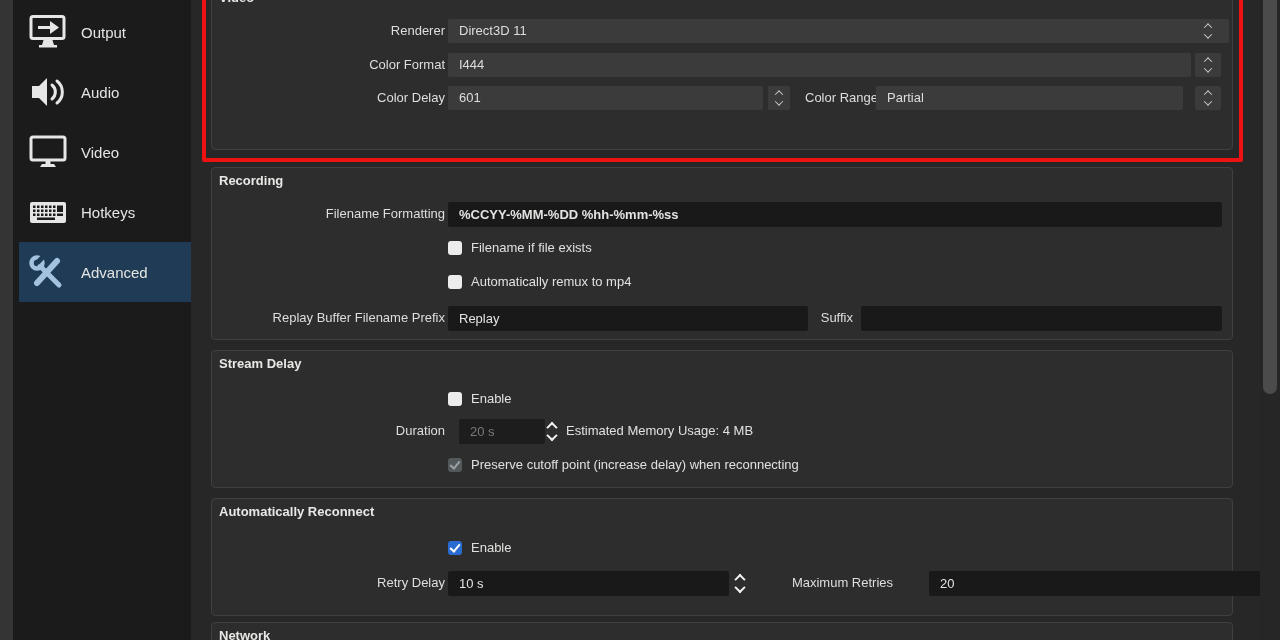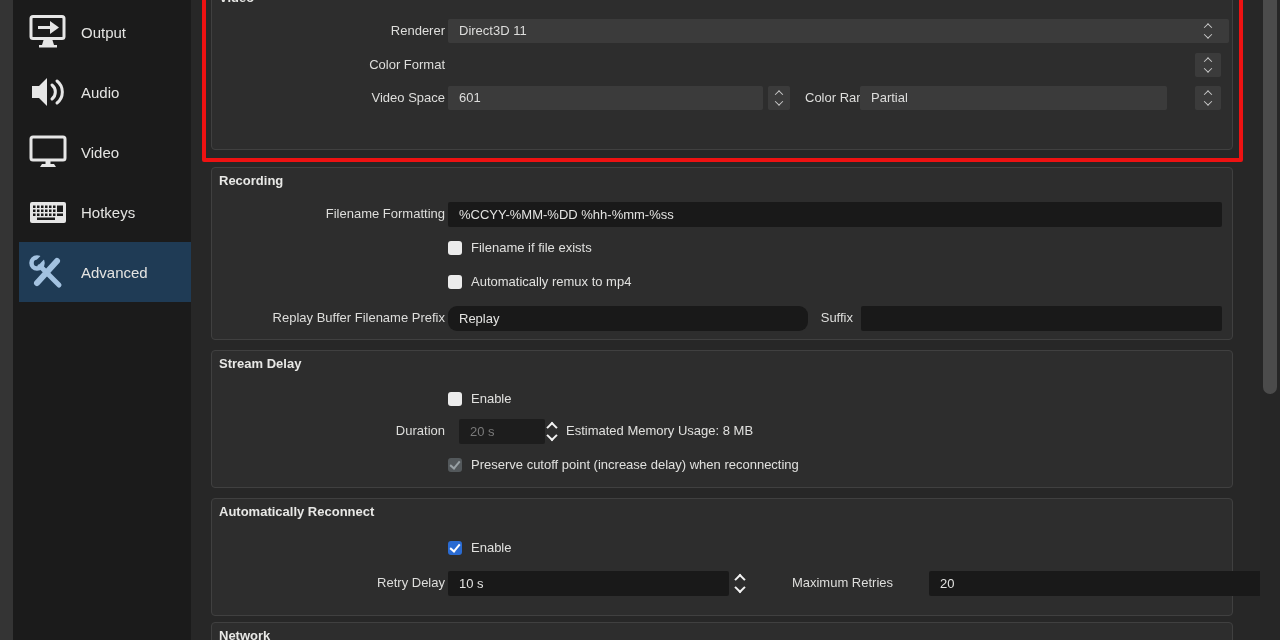--- a/index.html
+++ b/index.html
@@ -146,65 +146,68 @@
   <div class="row-label" style="top:46px;">Renderer</div>
   <div class="combo" style="left:236px; top:42px; width:781px;">
     <span>Direct3D 11</span>
   </div>
   <div class="spinbtns" style="left:983px; top:42px;">
     <span class="chv up"></span>
     <span class="chv dn"></span>
   </div>
 
   <div class="row-label" style="top:80px;">Color Format</div>
+  <div class="combo" style="left:236px; top:76px; width:743px;">
+    <span>I444</span>
+  </div>
   <div class="spinbtns" style="left:983px; top:76px;">
     <span class="chv up"></span>
     <span class="chv dn"></span>
   </div>
 
-  <div class="row-label" style="top:113px;">Video Space</div>
+  <div class="row-label" style="top:113px;">Color Delay</div>
   <div class="combo" style="left:236px; top:109px; width:315px;">
     <span>601</span>
   </div>
   <div class="spinbtns" style="left:556px; top:109px; width:22px;">
     <span class="chv up"></span>
     <span class="chv dn"></span>
   </div>
   <div class="row-label" style="left:566px; top:113px; width:100px;">Color Range</div>
-  <div class="combo" style="left:648px; top:109px; width:307px;">
+  <div class="combo" style="left:664px; top:109px; width:307px;">
     <span>Partial</span>
   </div>
   <div class="spinbtns" style="left:983px; top:109px;">
     <span class="chv up"></span>
     <span class="chv dn"></span>
   </div>
 </div>
 
 <div class="highlight"></div>
 
 <div class="group" id="group-recording" style="top:167px; height:173px;">
   <div class="group-title">Recording</div>
 
   <div class="row-label" style="top:38px;">Filename Formatting</div>
-  <div class="tinput" style="left:236px; top:34px; width:774px;">
+  <div class="tinput" style="left:236px; top:34px; width:774px;font-weight:bold;">
     <span>%CCYY-%MM-%DD %hh-%mm-%ss</span>
   </div>
 
   <div class="cbrow" style="left:236px; top:72px;">
     <span class="cb"></span>
     <span class="cblabel">Filename if file exists</span>
   </div>
 
   <div class="cbrow" style="left:236px; top:106px;">
     <span class="cb"></span>
     <span class="cblabel">Automatically remux to mp4</span>
   </div>
 
   <div class="row-label" style="top:142px;">Replay Buffer Filename Prefix</div>
-  <div class="tinput" style="left:236px; top:138px; width:360px;border-radius:9px;">
+  <div class="tinput" style="left:236px; top:138px; width:360px;">
     <span>Replay</span>
   </div>
   <div class="row-label" style="left:597px; top:142px; width:44px;">Suffix</div>
   <div class="tinput" style="left:649px; top:138px; width:361px;">
     <span></span>
   </div>
 </div>
 
 <div class="group" id="group-stream-delay" style="top:350px; height:138px;">
   <div class="group-title">Stream Delay</div>
@@ -215,21 +218,21 @@
   </div>
 
   <div class="row-label" style="top:72px;">Duration</div>
   <div class="tinput disabled" style="left:247px; top:68px; width:86px;">
     <span>20 s</span>
   </div>
   <div class="bigspin" style="left:331px; top:68px;">
     <span class="chv up"></span>
     <span class="chv dn"></span>
   </div>
-  <div class="inline-text" style="left:354px; top:72px;">Estimated Memory Usage: 8 MB</div>
+  <div class="inline-text" style="left:354px; top:72px;">Estimated Memory Usage: 4 MB</div>
 
   <div class="cbrow" style="left:236px; top:106px;">
     <span class="cb gray checked"></span>
     <span class="cblabel">Preserve cutoff point (increase delay) when reconnecting</span>
   </div>
 </div>
 
 <div class="group" id="group-reconnect" style="top:498px; height:118px;">
   <div class="group-title">Automatically Reconnect</div>
 

